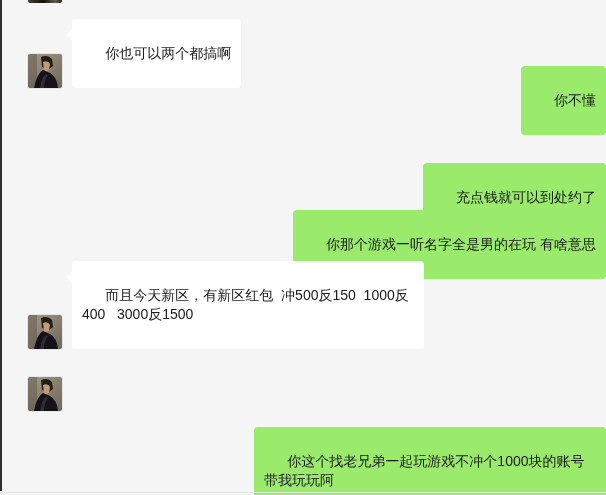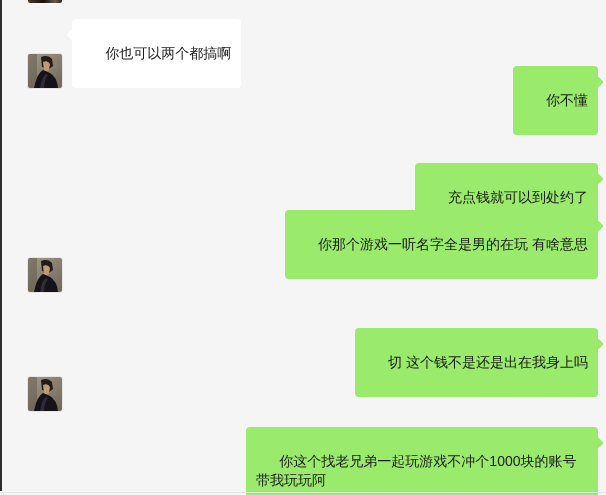--- a/index.html
+++ b/index.html
@@ -21,21 +21,21 @@
     position:absolute;left:28px;top:0;width:34px;height:3px;
     background:linear-gradient(90deg,#4a3c30,#15120f 45%,#6b5b49 80%,#2e261f);
     border-radius:0 0 2px 2px;
   }
   .messages{position:absolute;inset:0;}
   .row{
     position:absolute;left:0;right:0;
     display:flex;align-items:flex-end;
   }
   .row.left{padding-left:28px;justify-content:flex-start;}
-  .row.right{padding-right:8px;justify-content:flex-end;}
+  .row.right{justify-content:flex-end;}
   .avatar{
     width:34px;height:34px;flex:0 0 34px;
     margin-top:-3px;
     border-radius:2px;overflow:hidden;
     box-shadow:0 0 0 1px rgba(0,0,0,0.06);
   }
   .avatar svg{display:block;}
   .bubble{
     position:relative;
     box-sizing:border-box;
@@ -116,25 +116,22 @@
           </linearGradient>
         </defs>
         <rect width="34" height="34" fill="url(#avbg)"></rect>
         <rect width="9" height="34" fill="#575045" opacity="0.45"></rect>
         <path d="M13 3 q7 -3 11 2 l1 7 -4 3 -7 -2 z" fill="#221c16"></path>
         <path d="M15 8 q5 -2 7 2 l-1 6 q-3 2 -5 0 z" fill="#c39a76"></path>
         <path d="M6 34 Q9 19 15 16 l7 3 q7 4 8 15 z" fill="#15121a"></path>
         <path d="M12 34 q2 -12 6 -14 l2 1 q-4 6 -4 13 z" fill="#3a3742" opacity="0.7"></path>
       </svg>
     </div>
-  </div>
-      <div class="row right" style="top: 328px;">
-
     <div class="bubble">
-      <span class="msg-text">切 这个钱不是还是出在我身上吗</span>
+      <span class="msg-text">而且今天新区，有新区红包  冲500反150  1000反400   3000反1500</span>
     </div>
   </div>
       <div class="row left" style="top: 380px;">
     <div class="avatar">
       <svg width="34" height="34" viewBox="0 0 34 34">
         <defs>
           <linearGradient id="avbg" x1="0" y1="0" x2="1" y2="1">
             <stop offset="0" stop-color="#a59a89"></stop>
             <stop offset="1" stop-color="#6f6759"></stop>
           </linearGradient>

